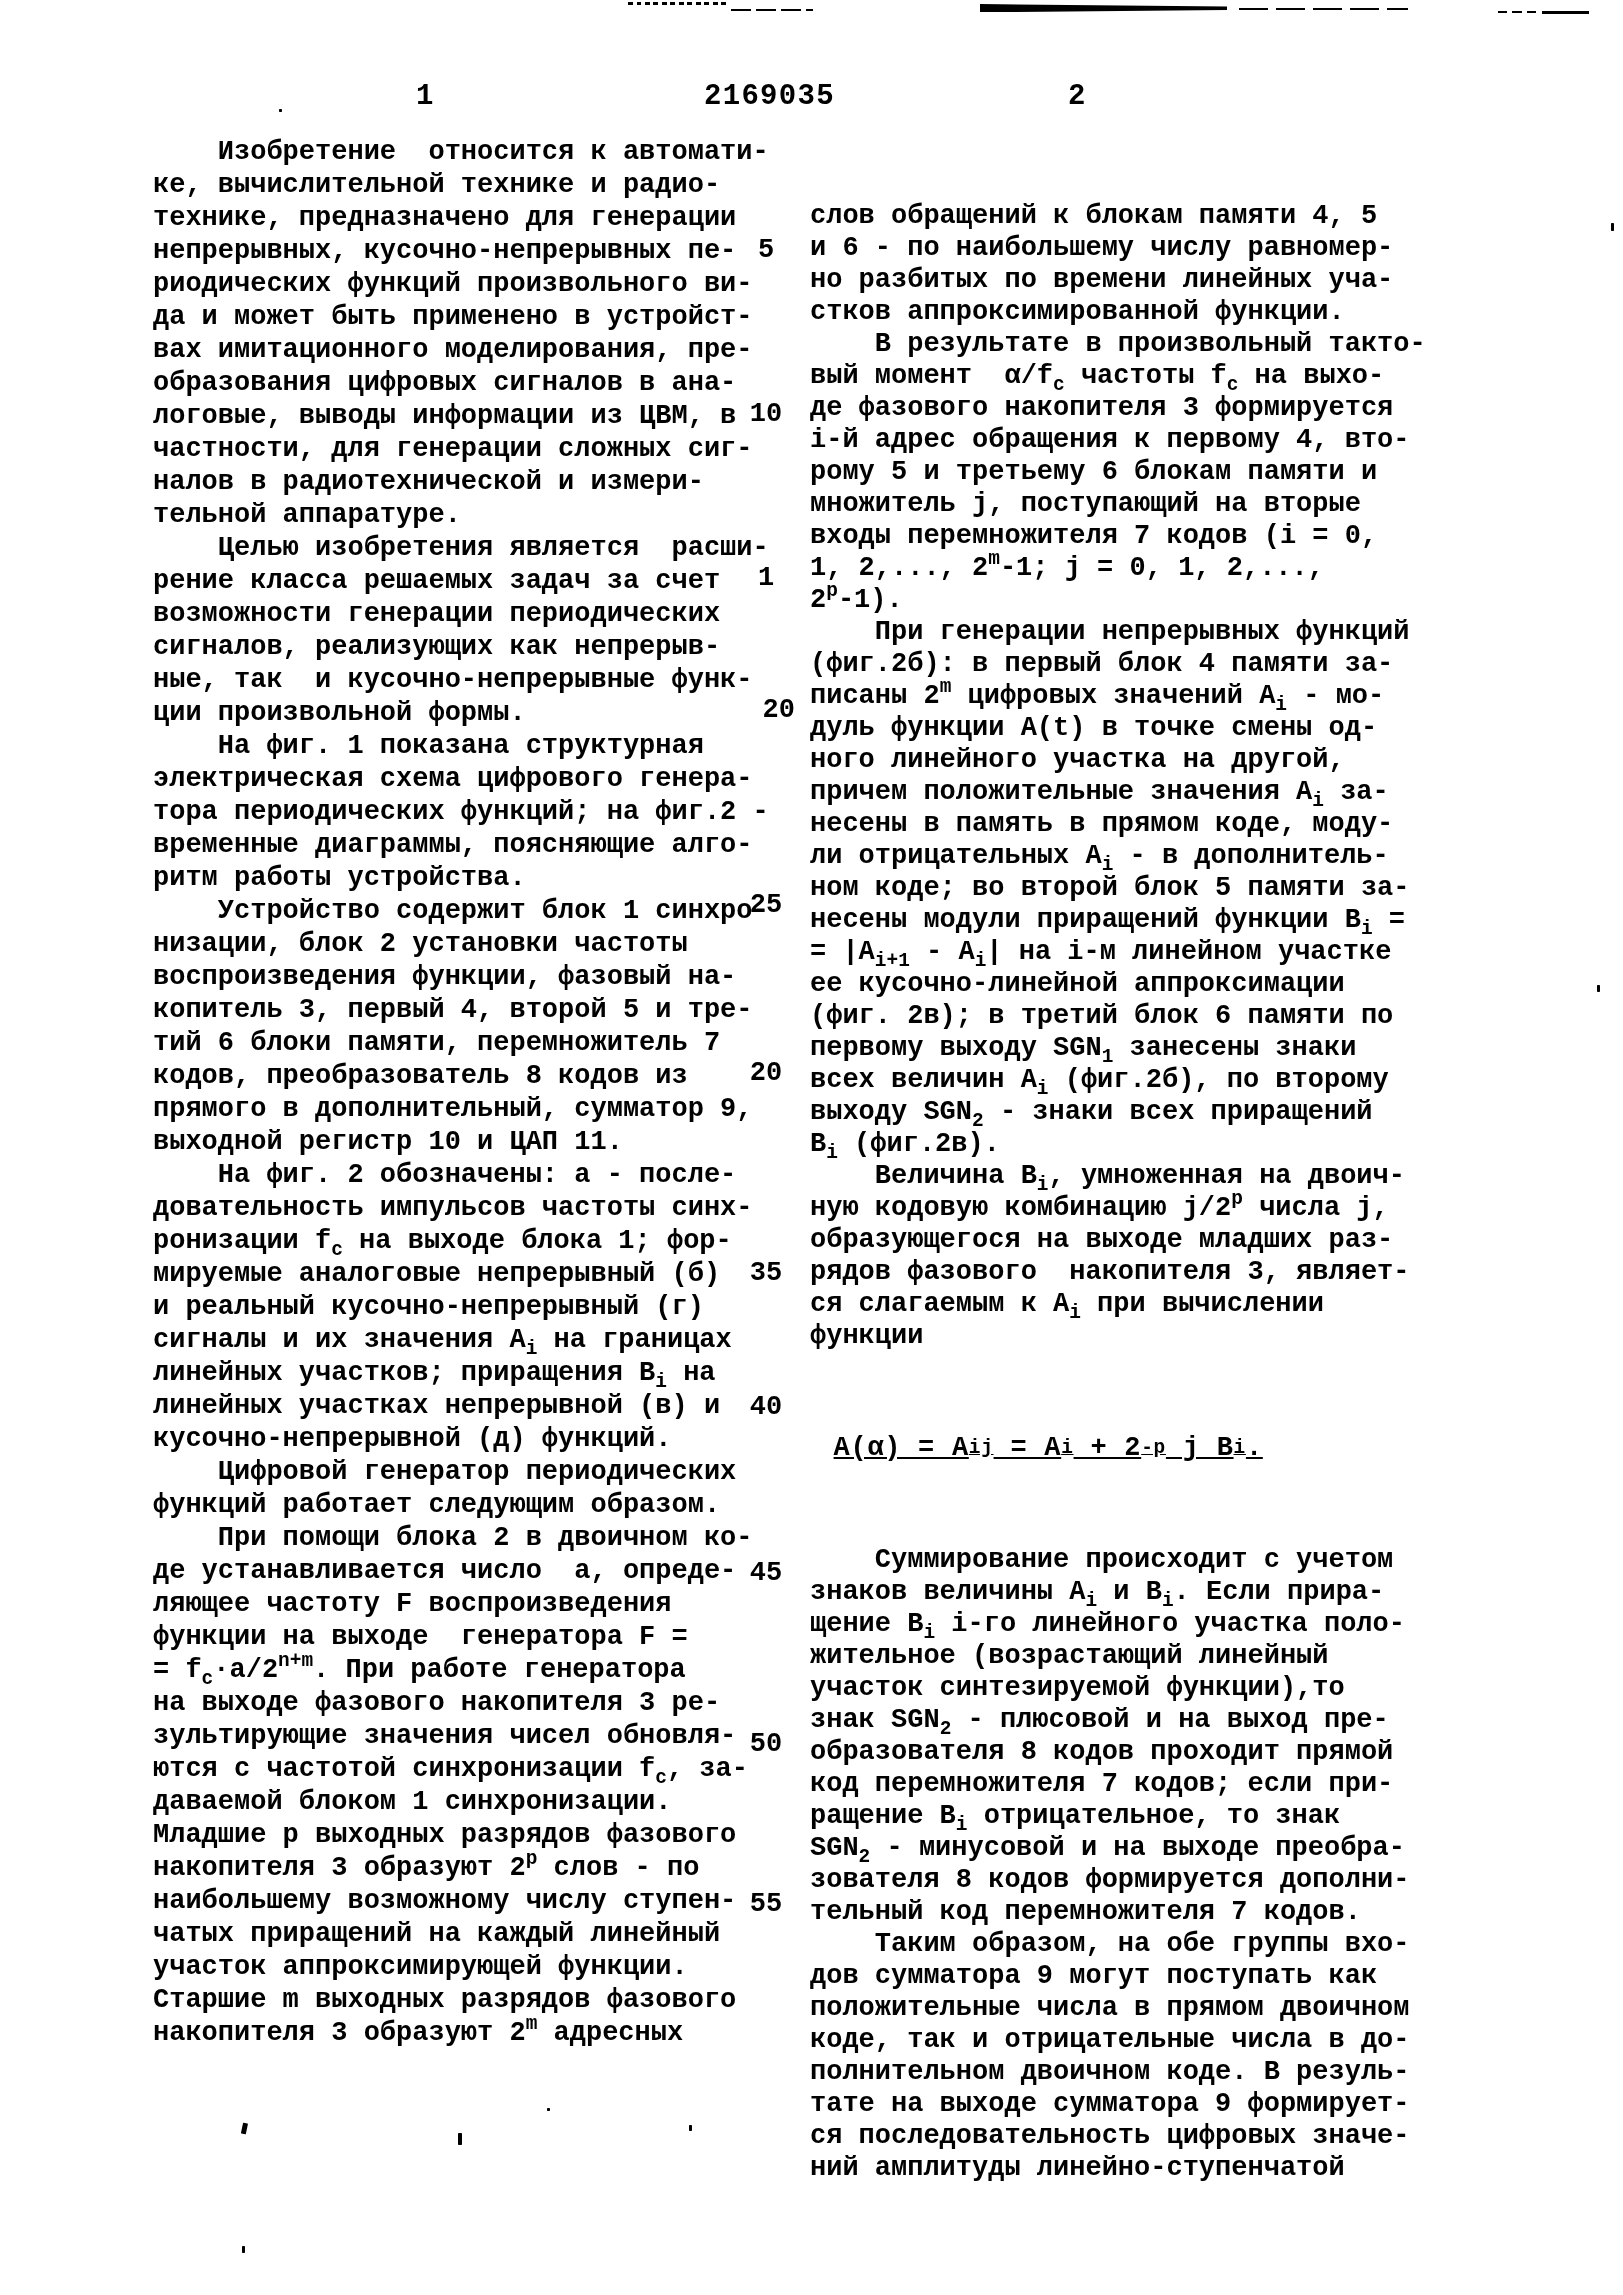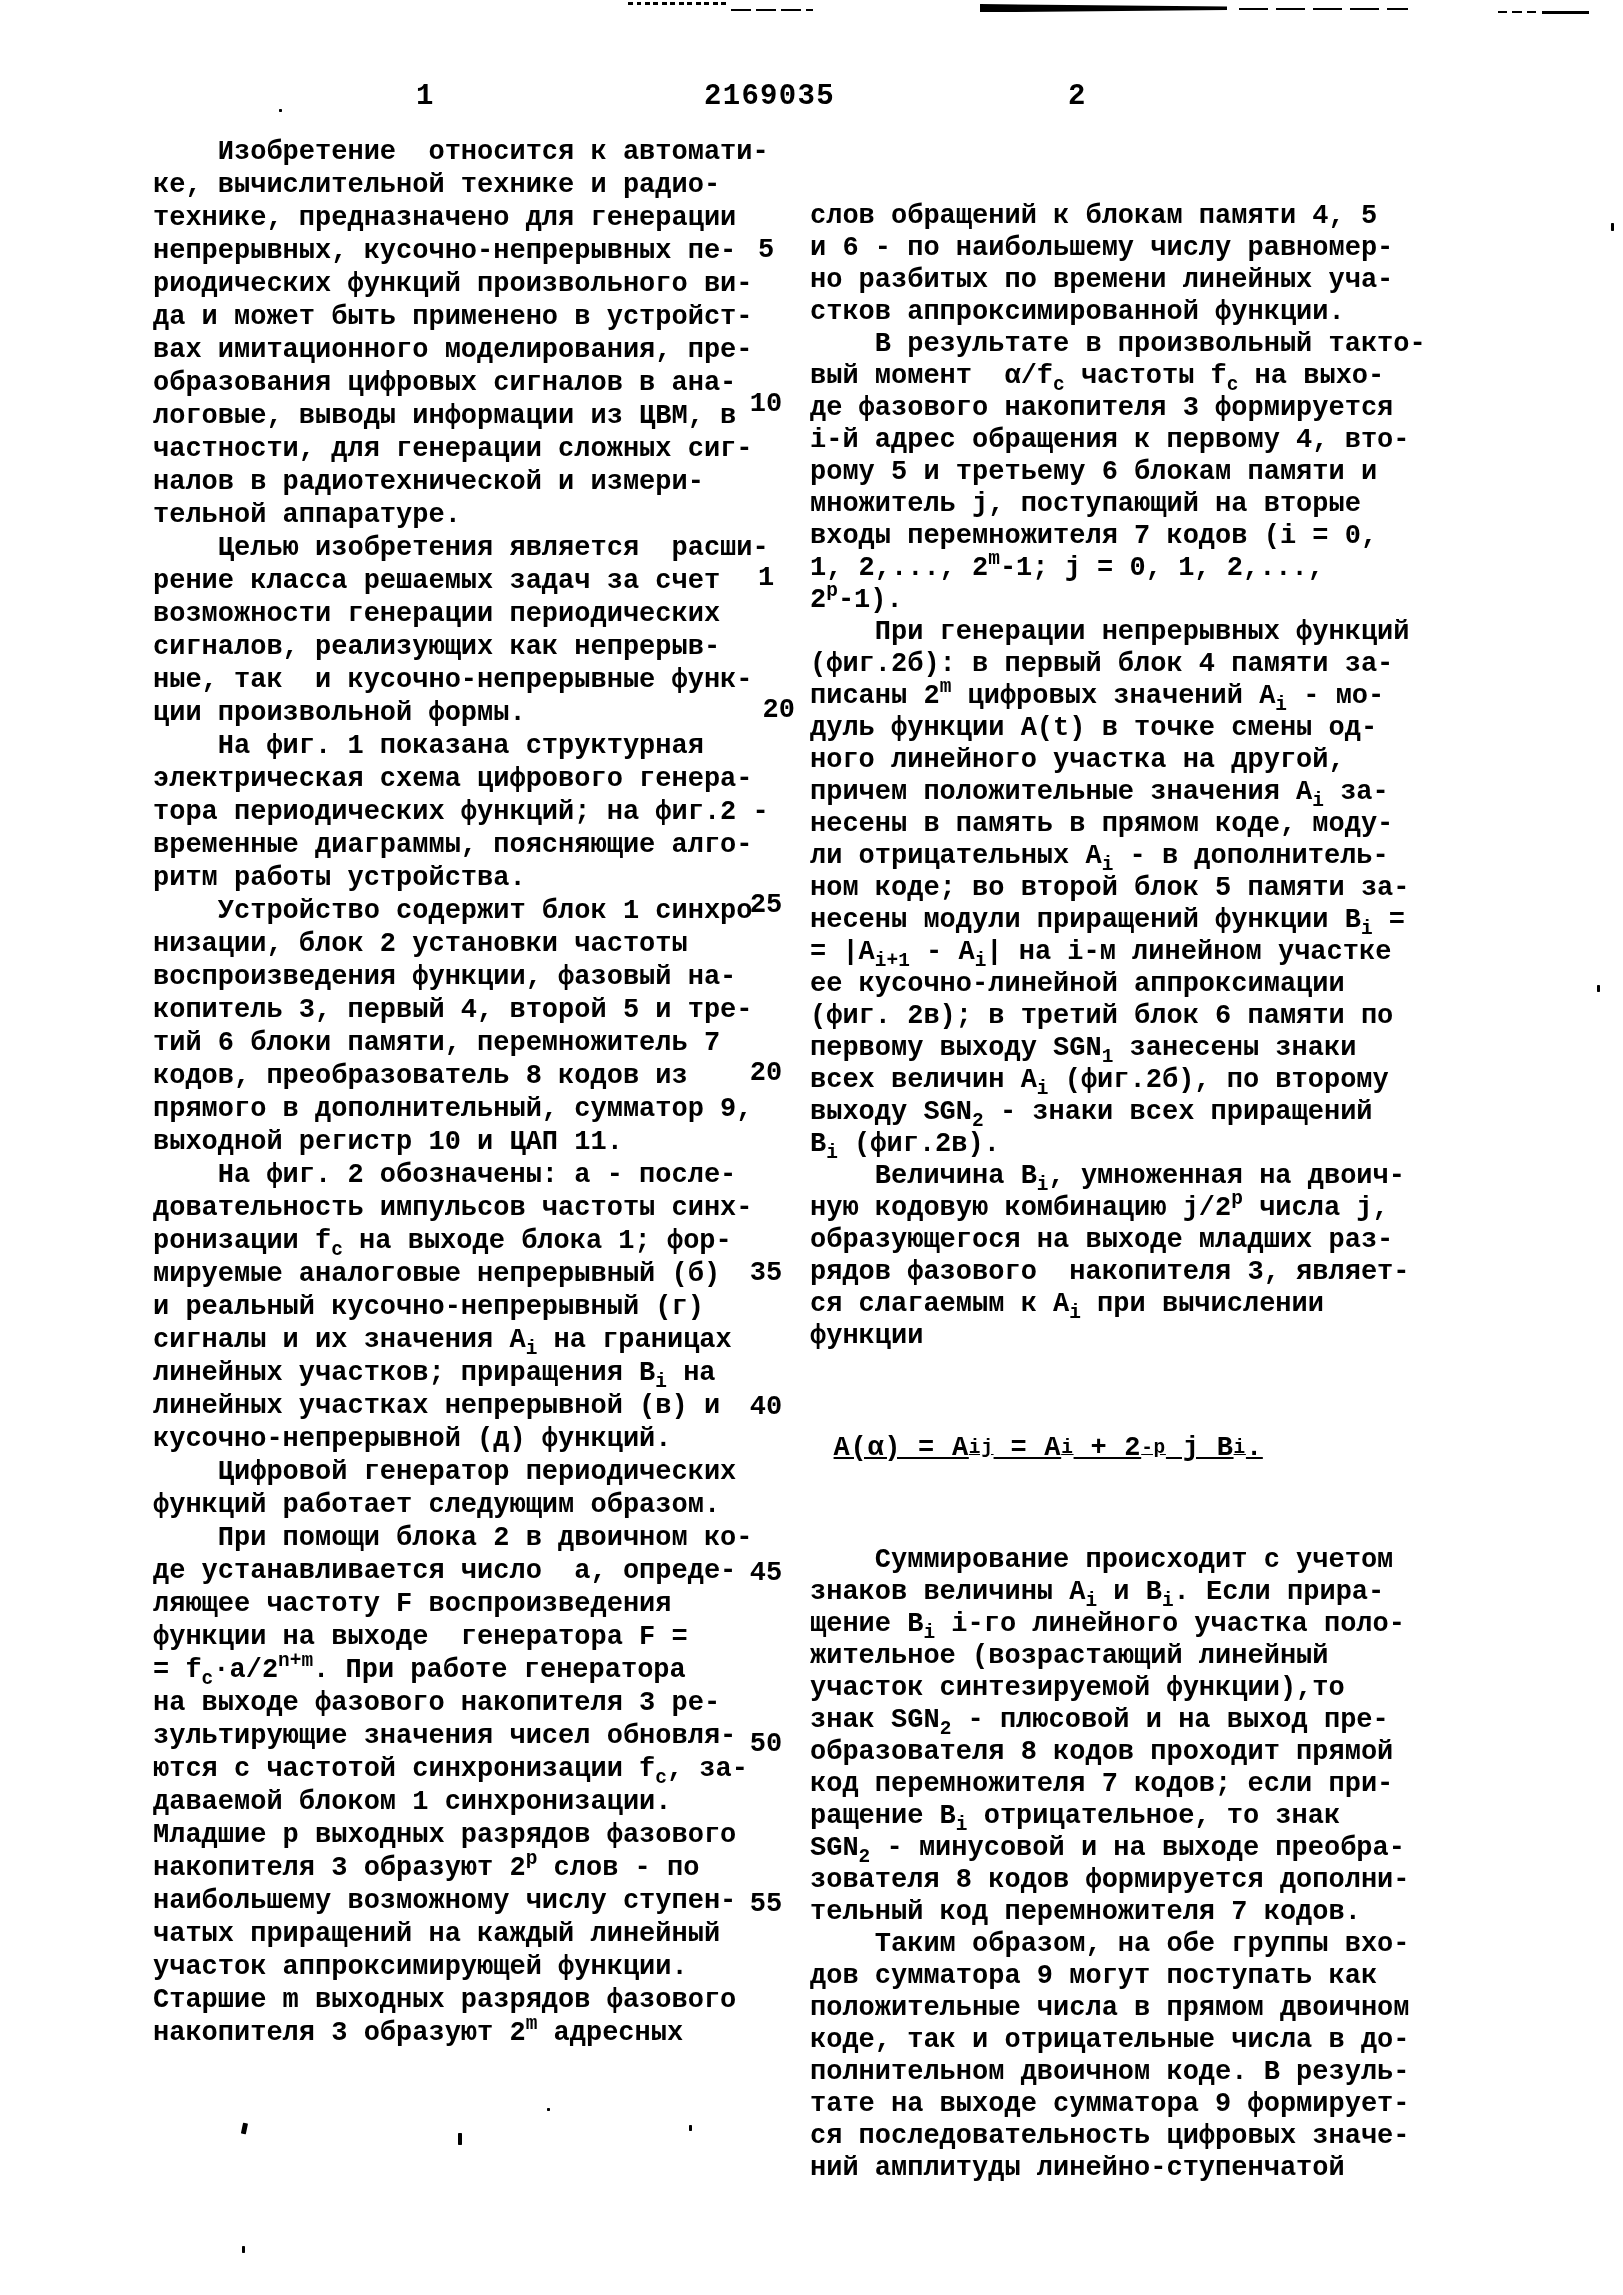--- a/index.html
+++ b/index.html
@@ -83,21 +83,21 @@
 
   <div class="column" id="col-left"><div class="tl">    Изобретение  относится к автомати-</div><div class="tl">ке, вычислительной технике и радио-</div><div class="tl">технике, предназначено для генерации</div><div class="tl">непрерывных, кусочно-непрерывных пе-</div><div class="tl">риодических функций произвольного ви-</div><div class="tl">да и может быть применено в устройст-</div><div class="tl">вах имитационного моделирования, пре-</div><div class="tl">образования цифровых сигналов в ана-</div><div class="tl">логовые, выводы информации из ЦВМ, в</div><div class="tl">частности, для генерации сложных сиг-</div><div class="tl">налов в радиотехнической и измери-</div><div class="tl">тельной аппаратуре.</div><div class="tl">    Целью изобретения является  расши-</div><div class="tl">рение класса решаемых задач за счет</div><div class="tl">возможности генерации периодических</div><div class="tl">сигналов, реализующих как непрерыв-</div><div class="tl">ные, так  и кусочно-непрерывные функ-</div><div class="tl">ции произвольной формы.</div><div class="tl">    На фиг. 1 показана структурная</div><div class="tl">электрическая схема цифрового генера-</div><div class="tl">тора периодических функций; на фиг.2 -</div><div class="tl">временные диаграммы, поясняющие алго-</div><div class="tl">ритм работы устройства.</div><div class="tl">    Устройство содержит блок 1 синхро-</div><div class="tl">низации, блок 2 установки частоты</div><div class="tl">воспроизведения функции, фазовый на-</div><div class="tl">копитель 3, первый 4, второй 5 и тре-</div><div class="tl">тий 6 блоки памяти, перемножитель 7</div><div class="tl">кодов, преобразователь 8 кодов из</div><div class="tl">прямого в дополнительный, сумматор 9,</div><div class="tl">выходной регистр 10 и ЦАП 11.</div><div class="tl">    На фиг. 2 обозначены: а - после-</div><div class="tl">довательность импульсов частоты синх-</div><div class="tl">ронизации f<sub>c</sub> на выходе блока 1; фор-</div><div class="tl">мируемые аналоговые непрерывный (б)</div><div class="tl">и реальный кусочно-непрерывный (г)</div><div class="tl">сигналы и их значения A<sub>i</sub> на границах</div><div class="tl">линейных участков; приращения B<sub>i</sub> на</div><div class="tl">линейных участках непрерывной (в) и</div><div class="tl">кусочно-непрерывной (д) функций.</div><div class="tl">    Цифровой генератор периодических</div><div class="tl">функций работает следующим образом.</div><div class="tl">    При помощи блока 2 в двоичном ко-</div><div class="tl">де устанавливается число  а, опреде-</div><div class="tl">ляющее частоту F воспроизведения</div><div class="tl">функции на выходе  генератора F =</div><div class="tl">= f<sub>c</sub>·a/2<sup>n+m</sup>. При работе генератора</div><div class="tl">на выходе фазового накопителя 3 ре-</div><div class="tl">зультирующие значения чисел обновля-</div><div class="tl">ются с частотой синхронизации f<sub>c</sub>, за-</div><div class="tl">даваемой блоком 1 синхронизации.</div><div class="tl">Младшие p выходных разрядов фазового</div><div class="tl">накопителя 3 образуют 2<sup>p</sup> слов - по</div><div class="tl">наибольшему возможному числу ступен-</div><div class="tl">чатых приращений на каждый линейный</div><div class="tl">участок аппроксимирующей функции.</div><div class="tl">Старшие m выходных разрядов фазового</div><div class="tl">накопителя 3 образуют 2<sup>m</sup> адресных</div></div>
 
   <div class="column" id="col-right">
     <div><div class="tl">слов обращений к блокам памяти 4, 5</div><div class="tl">и 6 - по наибольшему числу равномер-</div><div class="tl">но разбитых по времени линейных уча-</div><div class="tl">стков аппроксимированной функции.</div><div class="tl">    В результате в произвольный такто-</div><div class="tl">вый момент  α/f<sub>c</sub> частоты f<sub>c</sub> на выхо-</div><div class="tl">де фазового накопителя 3 формируется</div><div class="tl">i-й адрес обращения к первому 4, вто-</div><div class="tl">рому 5 и третьему 6 блокам памяти и</div><div class="tl">множитель j, поступающий на вторые</div><div class="tl">входы перемножителя 7 кодов (i = 0,</div><div class="tl">1, 2,..., 2<sup>m</sup>-1; j = 0, 1, 2,...,</div><div class="tl">2<sup>p</sup>-1).</div><div class="tl">    При генерации непрерывных функций</div><div class="tl">(фиг.2б): в первый блок 4 памяти за-</div><div class="tl">писаны 2<sup>m</sup> цифровых значений A<sub>i</sub> - мо-</div><div class="tl">дуль функции A(t) в точке смены од-</div><div class="tl">ного линейного участка на другой,</div><div class="tl">причем положительные значения A<sub>i</sub> за-</div><div class="tl">несены в память в прямом коде, моду-</div><div class="tl">ли отрицательных A<sub>i</sub> - в дополнитель-</div><div class="tl">ном коде; во второй блок 5 памяти за-</div><div class="tl">несены модули приращений функции B<sub>i</sub> =</div><div class="tl">= |A<sub>i+1</sub> - A<sub>i</sub>| на i-м линейном участке</div><div class="tl">ее кусочно-линейной аппроксимации</div><div class="tl">(фиг. 2в); в третий блок 6 памяти по</div><div class="tl">первому выходу SGN<sub>1</sub> занесены знаки</div><div class="tl">всех величин A<sub>i</sub> (фиг.2б), по второму</div><div class="tl">выходу SGN<sub>2</sub> - знаки всех приращений</div><div class="tl">B<sub>i</sub> (фиг.2в).</div><div class="tl">    Величина B<sub>i</sub>, умноженная на двоич-</div><div class="tl">ную кодовую комбинацию j/2<sup>p</sup> числа j,</div><div class="tl">образующегося на выходе младших раз-</div><div class="tl">рядов фазового  накопителя 3, являет-</div><div class="tl">ся слагаемым к A<sub>i</sub> при вычислении</div><div class="tl">функции</div></div>
     <div class="formula-row">A(α) = A<sub>ij</sub> = A<sub>i</sub> + 2<sup>-p</sup> j B<sub>i</sub>.</div>
     <div><div class="tl">    Суммирование происходит с учетом</div><div class="tl">знаков величины A<sub>i</sub> и B<sub>i</sub>. Если прира-</div><div class="tl">щение B<sub>i</sub> i-го линейного участка поло-</div><div class="tl">жительное (возрастающий линейный</div><div class="tl">участок синтезируемой функции),то</div><div class="tl">знак SGN<sub>2</sub> - плюсовой и на выход пре-</div><div class="tl">образователя 8 кодов проходит прямой</div><div class="tl">код перемножителя 7 кодов; если при-</div><div class="tl">ращение B<sub>i</sub> отрицательное, то знак</div><div class="tl">SGN<sub>2</sub> - минусовой и на выходе преобра-</div><div class="tl">зователя 8 кодов формируется дополни-</div><div class="tl">тельный код перемножителя 7 кодов.</div><div class="tl">    Таким образом, на обе группы вхо-</div><div class="tl">дов сумматора 9 могут поступать как</div><div class="tl">положительные числа в прямом двоичном</div><div class="tl">коде, так и отрицательные числа в до-</div><div class="tl">полнительном двоичном коде. В резуль-</div><div class="tl">тате на выходе сумматора 9 формирует-</div><div class="tl">ся последовательность цифровых значе-</div><div class="tl">ний амплитуды линейно-ступенчатой</div></div>
   </div>
 
   <div class="gutter-num" style="top:234px;">5</div>
-  <div class="gutter-num" style="top:388px;text-align:center;">10</div>
+  <div class="gutter-num" style="top:398px;text-align:center;">10</div>
   <div class="gutter-num" style="top:562px;">1</div>
   <div class="gutter-num" style="top:694px;text-align:right;">20</div>
   <div class="gutter-num" style="top:889px;">25</div>
   <div class="gutter-num" style="top:1057px;">20</div>
   <div class="gutter-num" style="top:1231px;margin-top:26px;">35</div>
   <div class="gutter-num" style="top:1391px;">40</div>
   <div class="gutter-num" style="top:1557px;">45</div>
   <div class="gutter-num" style="top:1728px;">50</div>
   <div class="gutter-num" style="top:1888px;">55</div>
 

